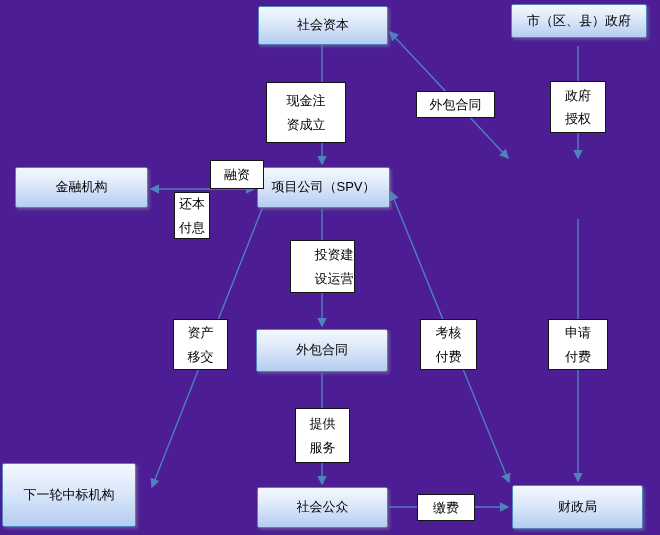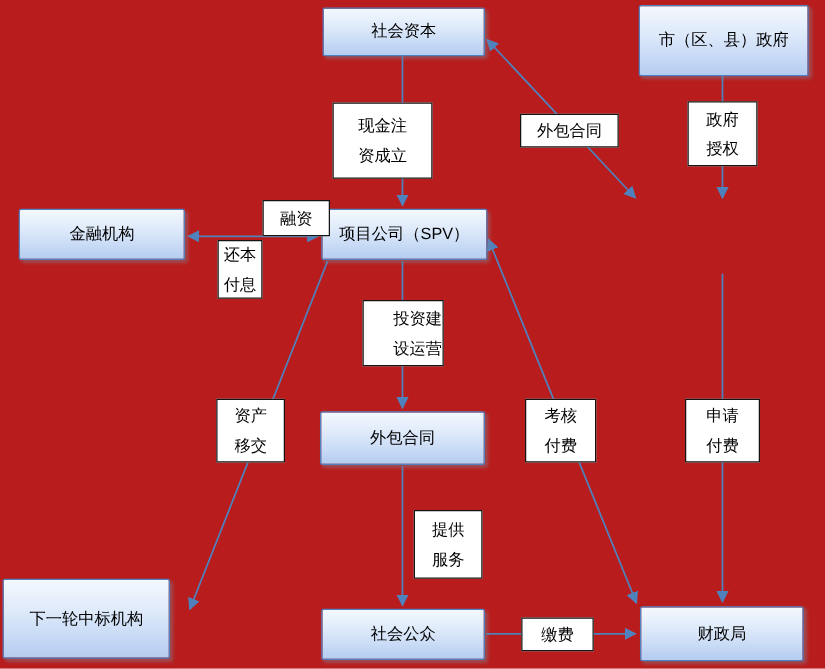--- a/index.html
+++ b/index.html
@@ -5,21 +5,21 @@
   html, body {
     margin: 0;
     padding: 0;
     background: #ffffff;
     font-family: "Liberation Sans", "DejaVu Sans", sans-serif;
   }
   .stage {
     position: relative;
     width: 660px;
     height: 535px;
-    background: #b91c1c;
+    background: #4c1d95;
     overflow: hidden;
   }
   .edges-svg {
     position: absolute;
     left: 0;
     top: 0;
     z-index: 1;
   }
   .node {
     position: absolute;
@@ -73,21 +73,21 @@
       <line x1="391" y1="192" x2="509" y2="482" marker-start="url(#ah)" marker-end="url(#ah)"></line>
       <line x1="262" y1="209" x2="152" y2="487" marker-end="url(#ah)"></line>
       <line x1="322" y1="209" x2="322" y2="326" marker-end="url(#ah)"></line>
       <line x1="322" y1="373" x2="322" y2="484" marker-end="url(#ah)"></line>
       <line x1="389" y1="507" x2="508" y2="507" marker-end="url(#ah)"></line>
       <line x1="578" y1="219" x2="578" y2="481" marker-end="url(#ah)"></line>
     </g>
   </svg>
 
   <div class="node" style="left:258px; top:6px;  width:130px; height:39px;">社会资本</div>
-  <div class="node" style="left:511px; top:4px;  width:136px; height:57px;">市（区、县）政府</div>
+  <div class="node" style="left:511px; top:4px;  width:136px; height:34px;">市（区、县）政府</div>
   <div class="node" style="left:15px;  top:167px; width:133px; height:41px;">金融机构</div>
   <div class="node" style="left:257px; top:167px; width:133px; height:41px;">项目公司（SPV）</div>
   <div class="node" style="left:256px; top:329px; width:132px; height:43px;">外包合同</div>
   <div class="node" style="left:2px;  top:463px; width:134px; height:64px;">下一轮中标机构</div>
   <div class="node" style="left:257px; top:487px; width:131px; height:41px;">社会公众</div>
   <div class="node" style="left:512px; top:485px; width:131px; height:44px;">财政局</div>
 
   <div class="edge-label" style="left:266px; top:82px;  width:80px; height:61px;">现金注
 资成立</div>
   <div class="edge-label" style="left:416px; top:91px;  width:79px; height:27px;">外包合同</div>
@@ -97,17 +97,17 @@
   <div class="edge-label" style="left:174px; top:192px; width:36px; height:47px;">还本
 付息</div>
   <div class="edge-label" style="left:290px; top:240px; width:65px; height:53px;padding-left:23px;">投资建
 设运营</div>
   <div class="edge-label" style="left:173px; top:319px; width:55px; height:51px;">资产
 移交</div>
   <div class="edge-label" style="left:420px; top:319px; width:57px; height:51px;">考核
 付费</div>
   <div class="edge-label" style="left:548px; top:319px; width:60px; height:51px;">申请
 付费</div>
-  <div class="edge-label" style="left:295px; top:408px; width:55px; height:55px;margin-left:36px;">提供
+  <div class="edge-label" style="left:295px; top:408px; width:55px; height:55px;">提供
 服务</div>
   <div class="edge-label" style="left:417px; top:494px; width:58px; height:27px;">缴费</div>
 
 </div>
 
 </body></html>

